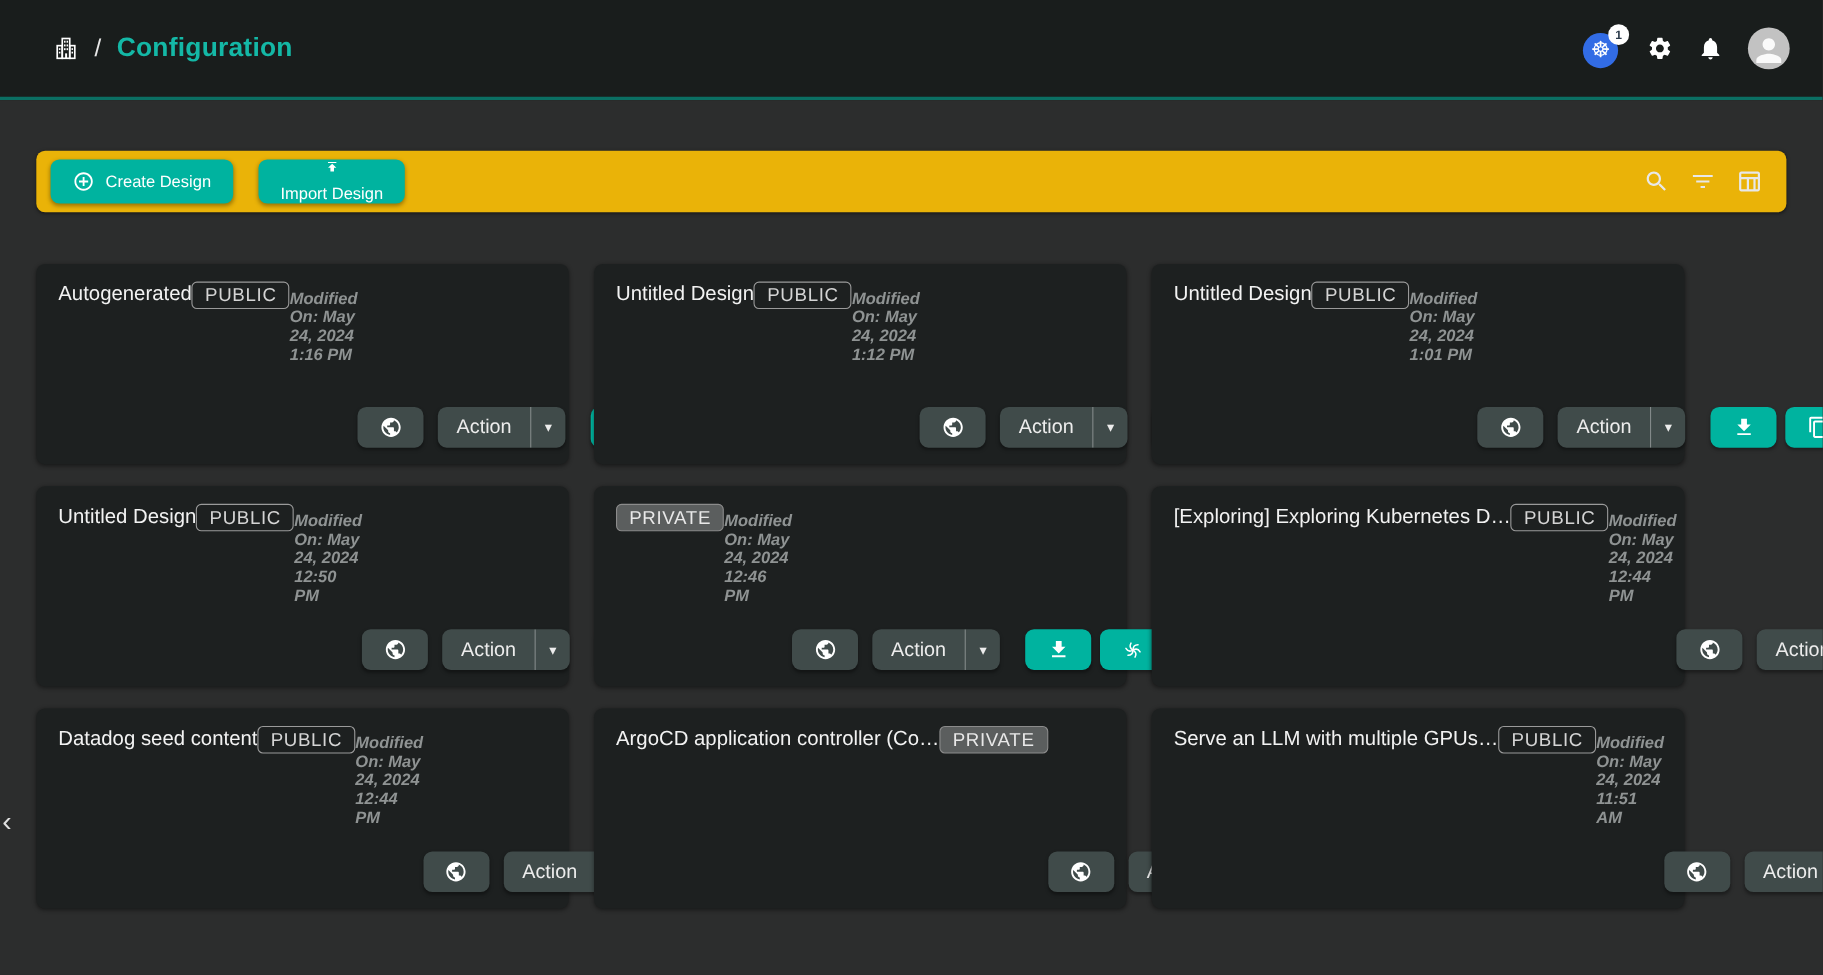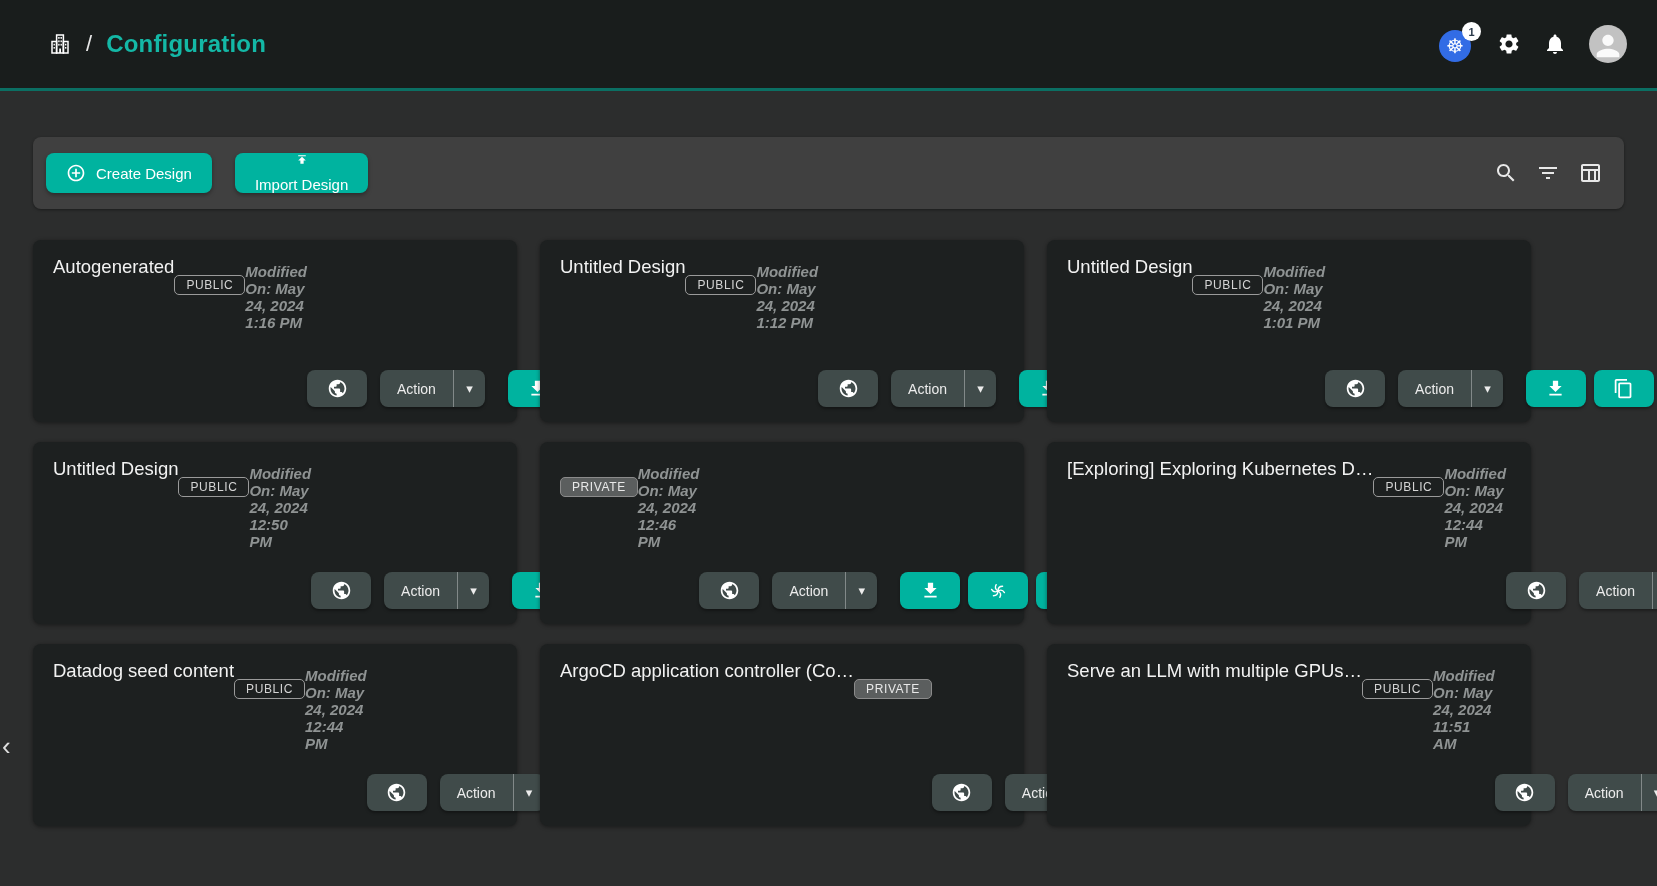--- a/index.html
+++ b/index.html
@@ -41,22 +41,22 @@
   .avatar {
     width:38px; height:38px; border-radius:50%;
     background:#c2c2c2; overflow:hidden; cursor:pointer;
     display:flex; align-items:flex-end; justify-content:center;
   }
   .avatar svg { width:34px; height:34px; fill:#fafafa; }
 
   
   .toolbar {
     margin:46px 33px 0 33px;
-    height:72px; width:1591px;
-    background:#404040;
+    height:56px; width:1591px;
+    background:#eab308;
     border-radius:8px;
     display:flex; align-items:center;
     padding:0 22px 0 13px;
     box-shadow:0 1px 3px rgba(0,0,0,.4);
   }
   .tbtn {
     height:40px; border:none; border-radius:8px;
     background:#00B39F; color:#fff;
     font-family:inherit; font-size:15px;
     display:flex; align-items:center; gap:10px;
@@ -84,22 +84,22 @@
     padding:16px 20px 15px 20px;
     box-shadow:0 1px 4px rgba(0,0,0,.45);
     display:flex; flex-direction:row;
   }
   .card-head { display:flex; align-items:flex-start; justify-content:space-between; }
   .card-title {
     font-size:18.5px; font-weight:500; color:#f2f2f2;
     white-space:nowrap; overflow:hidden; max-width:370px;
   }
   .chip {
-    flex:none; margin-top:19px;
-    font-size:12px; letter-spacing:.6px; color:#d4d4d4;
+    flex:none; margin-top:0;
+    font-size:17px; letter-spacing:.6px; color:#d4d4d4;
     border:1px solid #9a9a9a; border-radius:5px;
     padding:3px 11px; line-height:1;
     background:transparent;
   }
   .chip.private { background:#5b5e5e; border-color:#8b8b8b; color:#e8e8e8; }
   .card-modified {
     margin-top:7px;
     font-size:15px; font-style:italic; font-weight:700;
     color:#8f9393;
   }
@@ -117,21 +117,21 @@
   .abtn.dark { background:#404b4a; width:60px; }
   .abtn.teal { background:#00B39F; width:60px; }
   .split {
     height:37px; margin-left:13px; margin-right:23px;
     background:#404b4a; border-radius:8px;
     display:flex; align-items:stretch; overflow:hidden;
     box-shadow:0 2px 3px rgba(0,0,0,.35);
   }
   .split-label {
     border:none; background:transparent; color:#ececec;
-    font-family:inherit; font-size:14px;
+    font-family:inherit; font-size:18px;
     padding:0 17px; cursor:pointer;
   }
   .split-caret {
     border:none; background:transparent; color:#ececec;
     border-left:1px solid rgba(255,255,255,.35);
     width:32px; font-size:13px; cursor:pointer;
     display:flex; align-items:center; justify-content:center;
   }
   .abtn.teal + .abtn.teal { margin-left:8px; }
   .split + .abtn { margin-left:0; }

